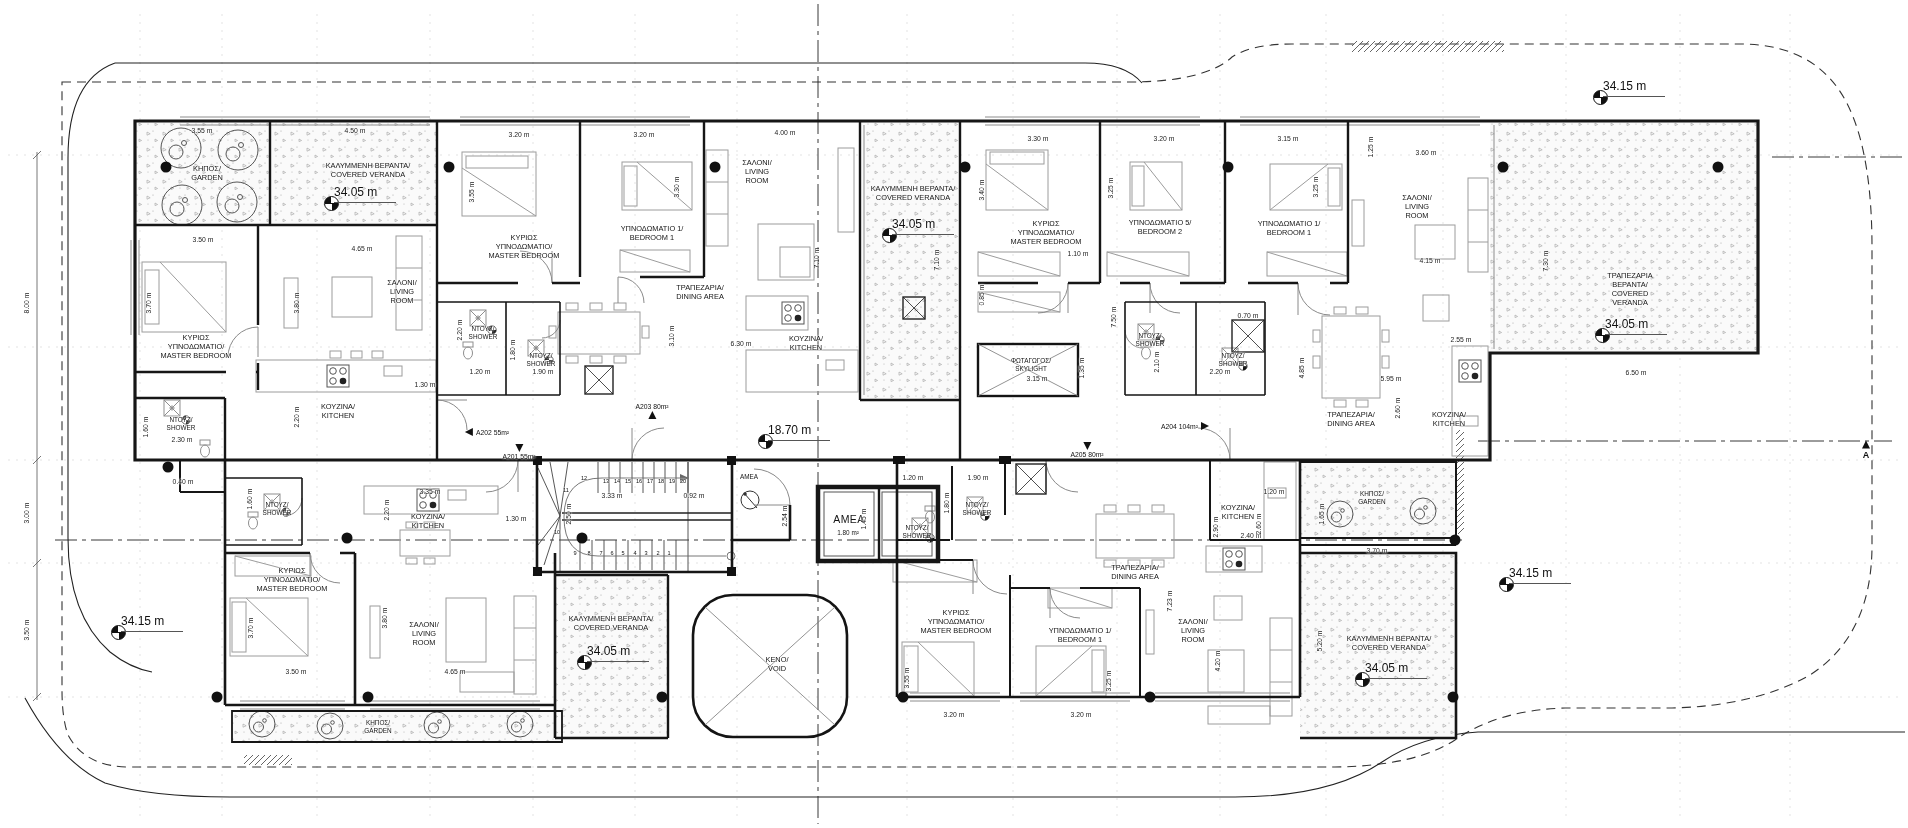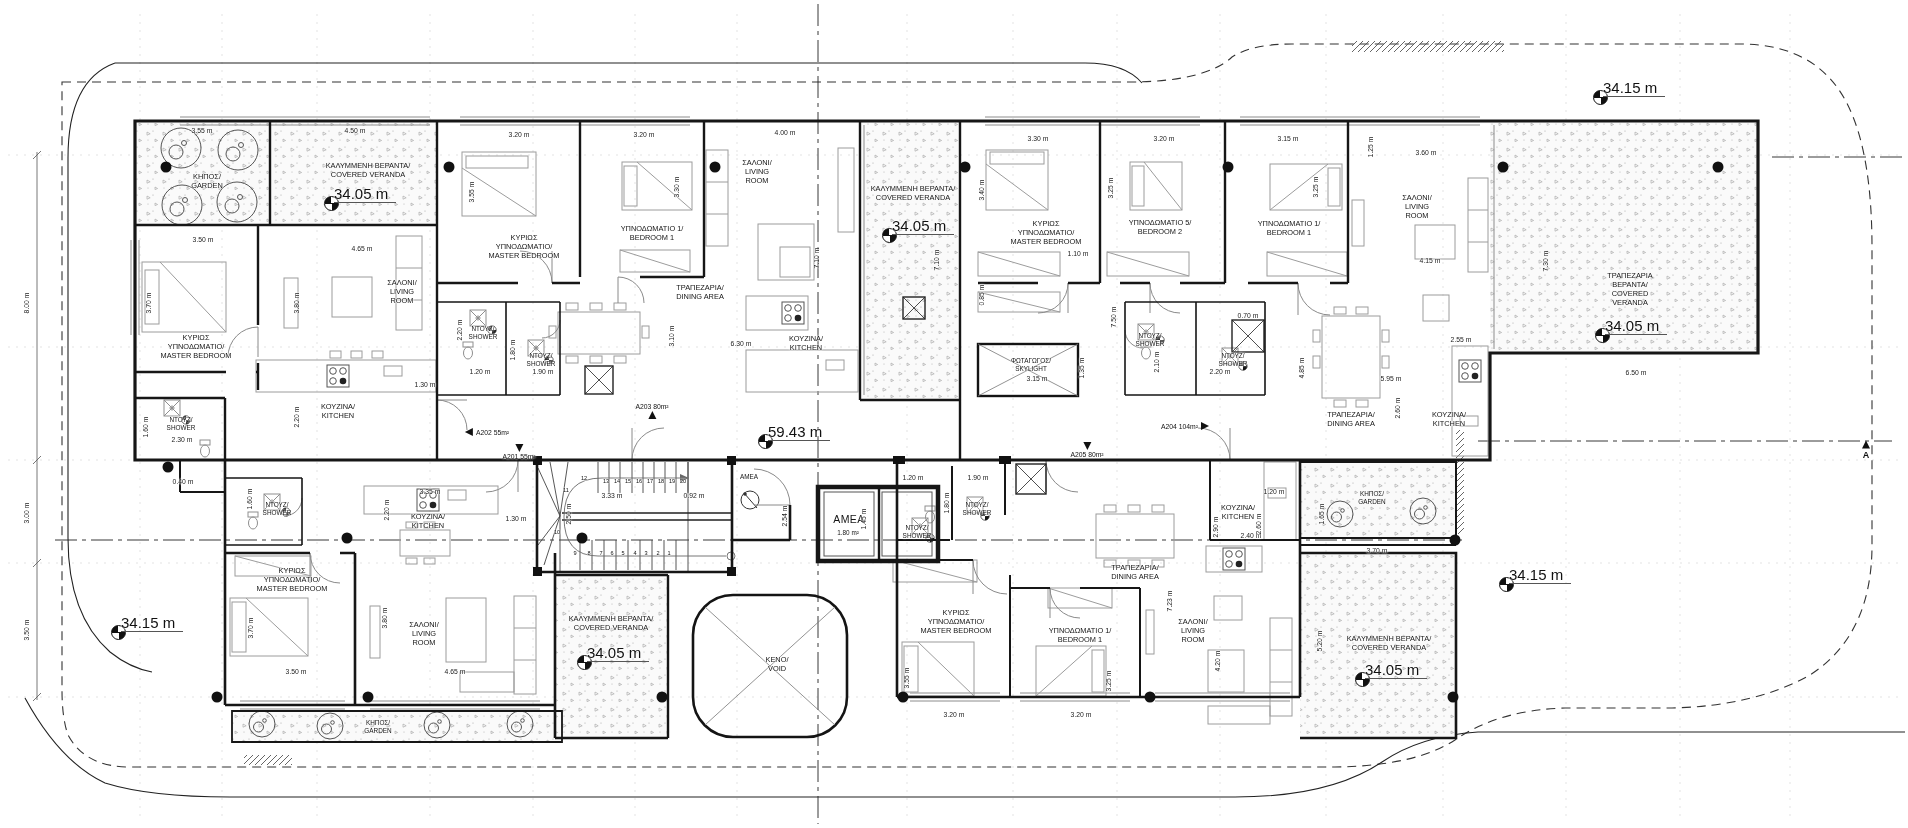--- a/index.html
+++ b/index.html
@@ -12,21 +12,21 @@
        text-shadow:0 0 2px #fff,0 0 2px #fff,0 0 3px #fff;}
   .room-label{font-size:7.4px;}
   .room-label.small{font-size:6.4px;}
   .room-label.lift{font-size:10.5px;letter-spacing:.4px;}
   .dim-label{font-size:6.8px;color:#222;white-space:nowrap;}
   .stair-num{font-size:5.6px;color:#111;}
   .level{position:absolute;}
   .level .sym{position:absolute;left:-6.5px;top:-6.5px;width:13px;height:13px;border:1px solid #111;
     border-radius:50%;background:conic-gradient(from -90deg,#111 0 90deg,#fff 90deg 180deg,#111 180deg 270deg,#fff 270deg);}
   .level .lin{position:absolute;left:4px;top:-.5px;width:62px;height:1px;background:#555;}
-  .level .txt{position:absolute;left:4px;top:-17px;font-size:15px;color:#111;white-space:nowrap;
+  .level .txt{position:absolute;left:4px;top:-17px;font-size:12px;color:#111;white-space:nowrap;
     text-shadow:0 0 2px #fff,0 0 2px #fff;text-align:center;}
   .apt{position:absolute;display:flex;align-items:center;gap:3px;transform:translate(-50%,-50%);
     font-size:6.8px;color:#111;white-space:nowrap;text-shadow:0 0 2px #fff,0 0 2px #fff;}
   .apt.down{flex-direction:column;gap:1px;}
   .apt.up{flex-direction:column-reverse;gap:1px;}
   .tri{width:0;height:0;display:inline-block;}
   .tri.left{border-top:4.5px solid transparent;border-bottom:4.5px solid transparent;border-right:8px solid #111;}
   .tri.right{border-top:4.5px solid transparent;border-bottom:4.5px solid transparent;border-left:8px solid #111;}
   .tri.down{border-left:4.5px solid transparent;border-right:4.5px solid transparent;border-top:8px solid #111;}
   .tri.up{border-left:4.5px solid transparent;border-right:4.5px solid transparent;border-bottom:8px solid #111;}
@@ -387,21 +387,21 @@
     <rect x="533" y="567" width="9" height="9"></rect>
         <rect x="727" y="567" width="9" height="9"></rect>
   </g>
 
   <g stroke="#555" stroke-width="0.8" fill="none">
     <path d="M37,152 V700"></path>
     <path d="M33,159 L41,151 M33,464 L41,456 M33,567 L41,559 M33,701 L41,693"></path>
   </g>
 </svg>
 <div class="labels">
-      <span class="lbl room-label" style="left: 207px; top: 174px; margin-top: 8px;">ΚΗΠΟΣ/
+      <span class="lbl room-label" style="left: 207px; top: 174px;">ΚΗΠΟΣ/
 GARDEN</span>
       <span class="lbl room-label" style="left: 368px; top: 171px;">ΚΑΛΥΜΜΕΝΗ ΒΕΡΑΝΤΑ/
 COVERED VERANDA</span>
       <span class="lbl room-label" style="left: 196px; top: 347px;">ΚΥΡΙΩΣ
 ΥΠΝΟΔΩΜΑΤΙΟ/
 MASTER BEDROOM</span>
       <span class="lbl room-label" style="left: 402px; top: 292px;">ΣΑΛΟΝΙ/
 LIVING
 ROOM</span>
       <span class="lbl room-label" style="left: 338px; top: 412px;">ΚΟΥΖΙΝΑ/
@@ -604,21 +604,21 @@
         <span class="txt">34.15 m</span>
       </div>
       <div class="level" style="left: 1601px; top: 334px;">
         <span class="sym"></span>
         <span class="lin"></span>
         <span class="txt">34.05 m</span>
       </div>
       <div class="level" style="left: 764px; top: 440px;">
         <span class="sym"></span>
         <span class="lin"></span>
-        <span class="txt">59.43 m</span>
+        <span class="txt">18.70 m</span>
       </div>
       <div class="level" style="left: 117px; top: 631px;">
         <span class="sym"></span>
         <span class="lin"></span>
         <span class="txt">34.15 m</span>
       </div>
       <div class="level" style="left: 583px; top: 661px;">
         <span class="sym"></span>
         <span class="lin"></span>
         <span class="txt">34.05 m</span>

